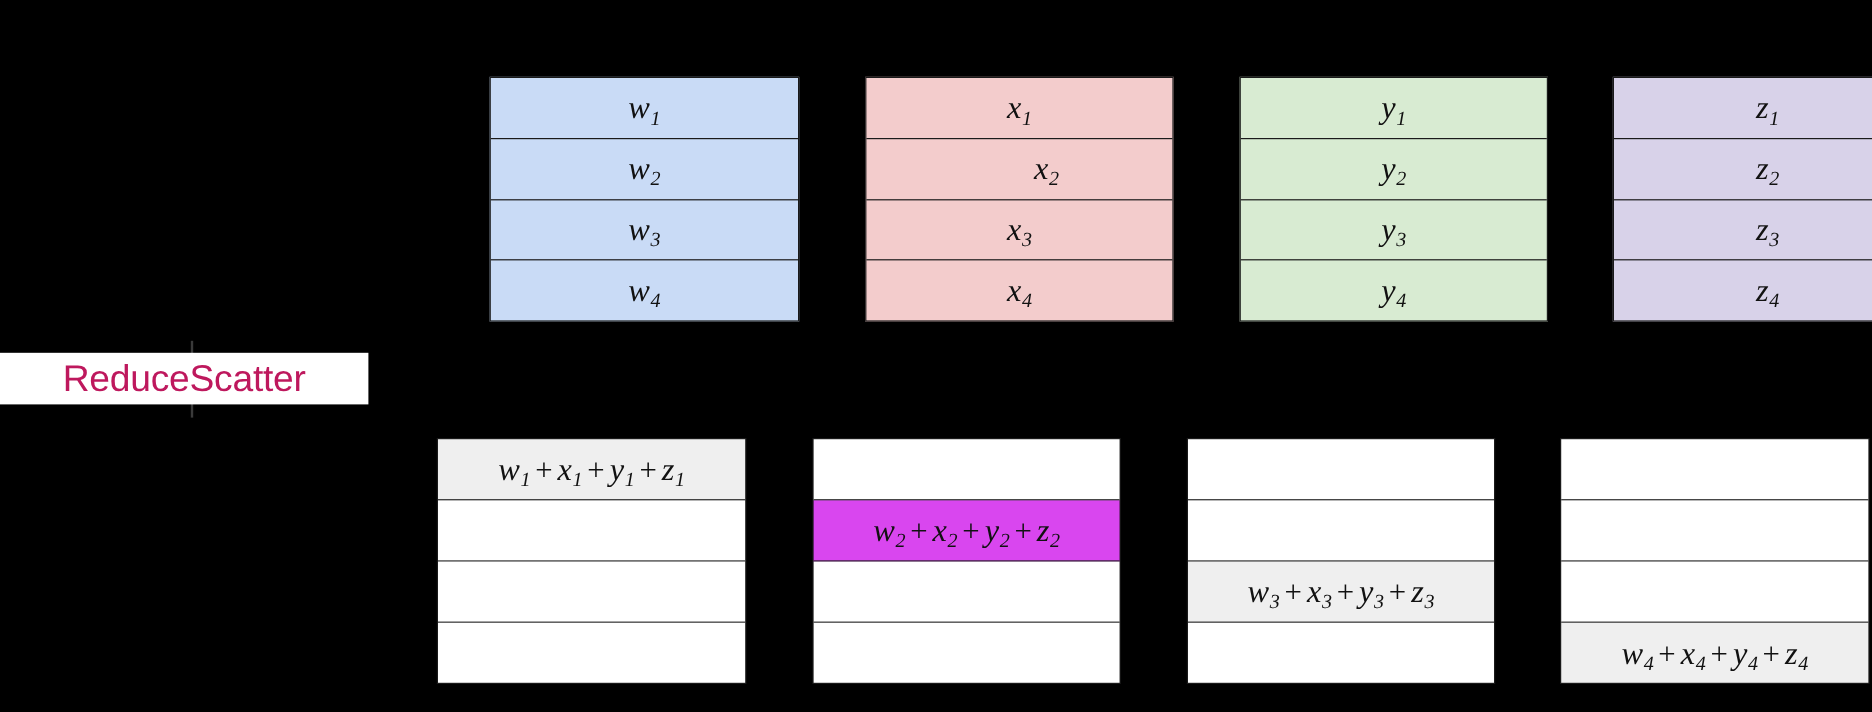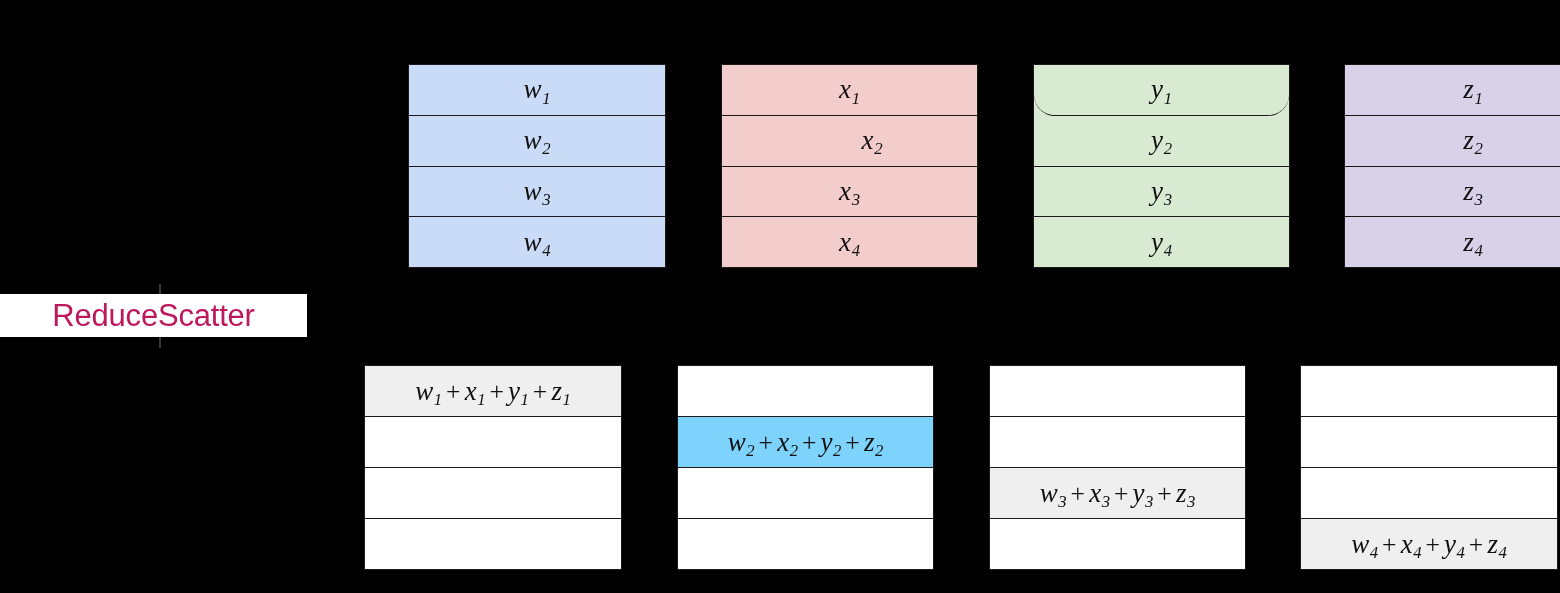--- a/index.html
+++ b/index.html
@@ -130,21 +130,21 @@
           <span>x<sub>2</sub></span>
         </div>
         <div class="cell" style="border-bottom-color: rgb(26, 26, 26);">
           <span>x<sub>3</sub></span>
         </div>
         <div class="cell" style="border-bottom-color: rgb(26, 26, 26);">
           <span>x<sub>4</sub></span>
         </div>
       </div>
       <div class="col top" style="left: 989px; width: 257px; background: rgb(216, 235, 210); border-color: rgb(26, 26, 26);">
-        <div class="cell" style="border-bottom-color: rgb(26, 26, 26); border-radius: 21px;">
+        <div class="cell" style="border-bottom-color: rgb(26, 26, 26);">
           <span>y<sub>1</sub></span>
         </div>
         <div class="cell" style="border-bottom-color: rgb(26, 26, 26);">
           <span>y<sub>2</sub></span>
         </div>
         <div class="cell" style="border-bottom-color: rgb(26, 26, 26);">
           <span>y<sub>3</sub></span>
         </div>
         <div class="cell" style="border-bottom-color: rgb(26, 26, 26);">
           <span>y<sub>4</sub></span>
@@ -174,21 +174,21 @@
       <div class="col bottom" style="left: 364px; width: 258px; border-color: rgb(26, 26, 26);">
         <div class="cell filled" style="border-bottom-color: rgb(26, 26, 26); background: rgb(239, 239, 239);">
           <span><span>w<sub>1</sub></span><span class="plus">+</span><span>x<sub>1</sub></span><span class="plus">+</span><span>y<sub>1</sub></span><span class="plus">+</span><span>z<sub>1</sub></span></span>
         </div>
         <div class="cell" style="border-bottom-color: rgb(26, 26, 26); background: rgb(255, 255, 255);"></div>
         <div class="cell" style="border-bottom-color: rgb(26, 26, 26); background: rgb(255, 255, 255);"></div>
         <div class="cell" style="border-bottom-color: rgb(26, 26, 26); background: rgb(255, 255, 255);"></div>
       </div>
       <div class="col bottom" style="left: 677px; width: 257px; border-color: rgb(26, 26, 26);">
         <div class="cell" style="border-bottom-color: rgb(26, 26, 26); background: rgb(255, 255, 255);"></div>
-        <div class="cell filled" style="border-bottom-color: rgb(26, 26, 26); background: #7dd3fc;">
+        <div class="cell filled" style="border-bottom-color: rgb(26, 26, 26); background: #d946ef;">
           <span><span>w<sub>2</sub></span><span class="plus">+</span><span>x<sub>2</sub></span><span class="plus">+</span><span>y<sub>2</sub></span><span class="plus">+</span><span>z<sub>2</sub></span></span>
         </div>
         <div class="cell" style="border-bottom-color: rgb(26, 26, 26); background: rgb(255, 255, 255);"></div>
         <div class="cell" style="border-bottom-color: rgb(26, 26, 26); background: rgb(255, 255, 255);"></div>
       </div>
       <div class="col bottom" style="left: 989px; width: 257px; border-color: rgb(26, 26, 26);">
         <div class="cell" style="border-bottom-color: rgb(26, 26, 26); background: rgb(255, 255, 255);"></div>
         <div class="cell" style="border-bottom-color: rgb(26, 26, 26); background: rgb(255, 255, 255);"></div>
         <div class="cell filled" style="border-bottom-color: rgb(26, 26, 26); background: rgb(239, 239, 239);">
           <span><span>w<sub>3</sub></span><span class="plus">+</span><span>x<sub>3</sub></span><span class="plus">+</span><span>y<sub>3</sub></span><span class="plus">+</span><span>z<sub>3</sub></span></span>

